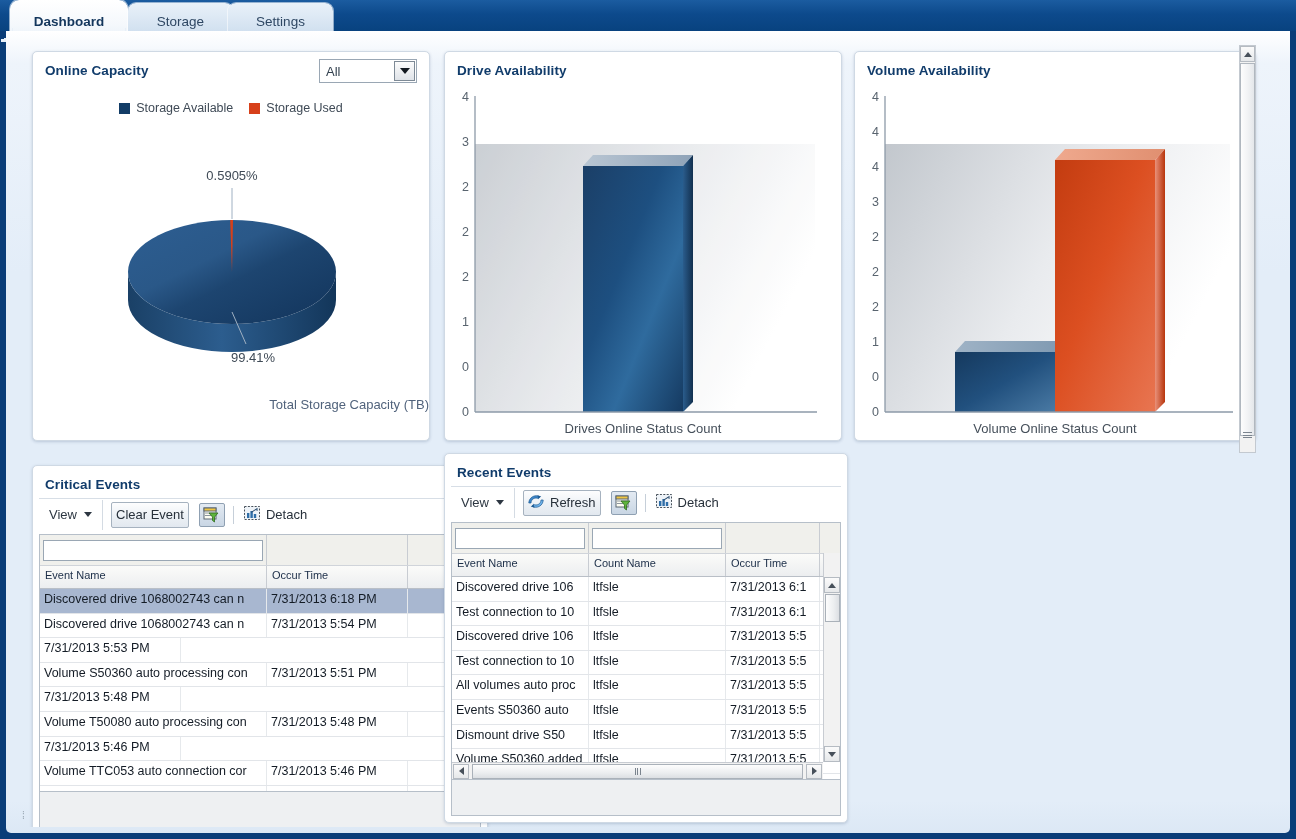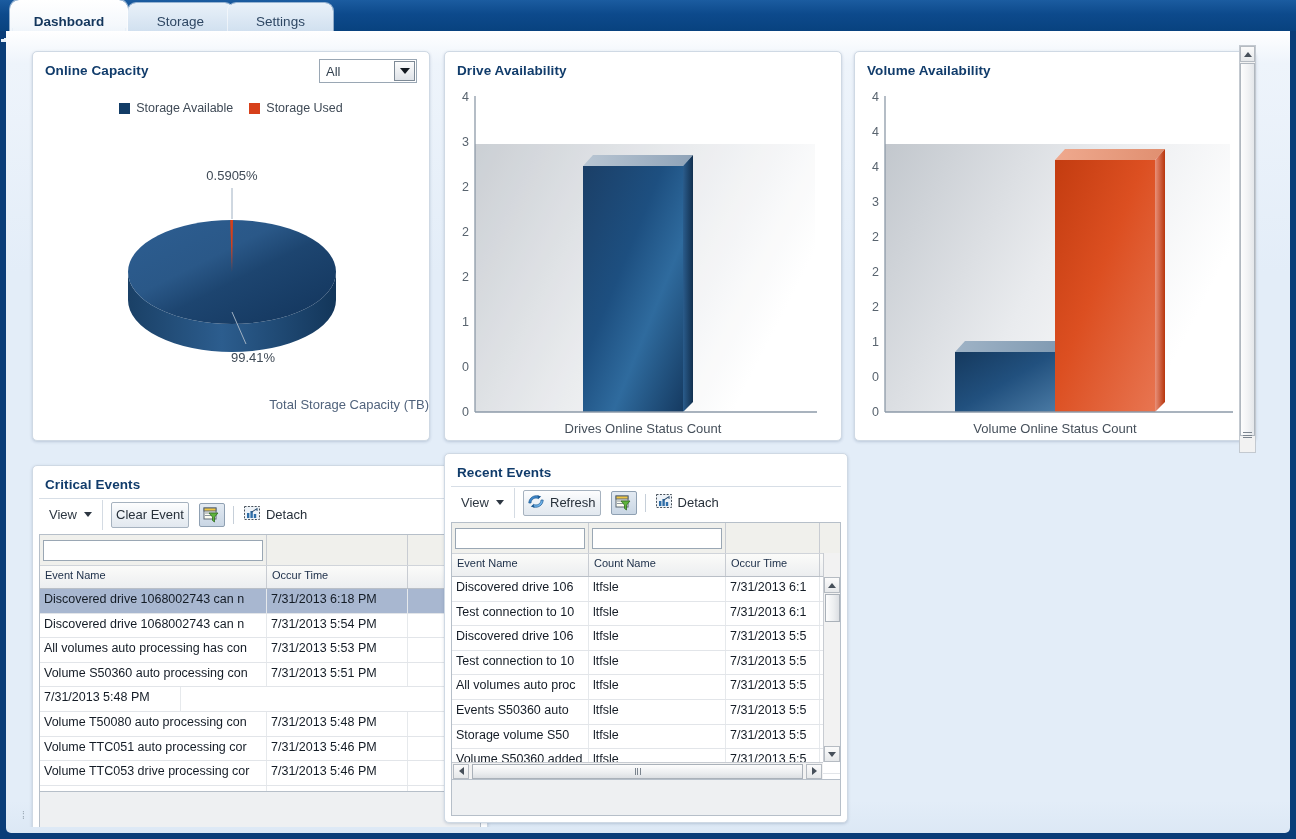--- a/index.html
+++ b/index.html
@@ -505,40 +505,38 @@
       <div id="critical-rows">
             <div class="data-row selected">
               <div class="data-cell" style="width: 227px;">Discovered drive 1068002743 can n</div>
               <div class="data-cell" style="width: 141px;">7/31/2013 6:18 PM</div>
             </div>
             <div class="data-row">
               <div class="data-cell" style="width: 227px;">Discovered drive 1068002743 can n</div>
               <div class="data-cell" style="width: 141px;">7/31/2013 5:54 PM</div>
             </div>
             <div class="data-row">
-              <div class="data-cell" style="width: 227px;">All volumes auto processing has con</div>
               <div class="data-cell" style="width: 141px;">7/31/2013 5:53 PM</div>
             </div>
             <div class="data-row">
               <div class="data-cell" style="width: 227px;">Volume S50360 auto processing con</div>
               <div class="data-cell" style="width: 141px;">7/31/2013 5:51 PM</div>
             </div>
             <div class="data-row">
               <div class="data-cell" style="width: 141px;">7/31/2013 5:48 PM</div>
             </div>
             <div class="data-row">
               <div class="data-cell" style="width: 227px;">Volume T50080 auto processing con</div>
               <div class="data-cell" style="width: 141px;">7/31/2013 5:48 PM</div>
             </div>
             <div class="data-row">
-              <div class="data-cell" style="width: 227px;">Volume TTC051 auto processing cor</div>
               <div class="data-cell" style="width: 141px;">7/31/2013 5:46 PM</div>
             </div>
             <div class="data-row">
-              <div class="data-cell" style="width: 227px;">Volume TTC053 drive processing cor</div>
+              <div class="data-cell" style="width: 227px;">Volume TTC053 auto connection cor</div>
               <div class="data-cell" style="width: 141px;">7/31/2013 5:46 PM</div>
             </div>
             <div class="data-row">
               <div class="data-cell" style="width: 227px;">Query volume T50080 successfully.</div>
               <div class="data-cell" style="width: 141px;">7/31/2013 5:43 PM</div>
             </div>
           </div>
 
       <div class="vscroll">
         <div class="sb-btn" style="top:24px">
@@ -642,21 +640,21 @@
               <div class="data-cell" style="width: 137px;">All volumes auto proc</div>
               <div class="data-cell" style="width: 137px;">ltfsle</div>
               <div class="data-cell" style="width: 94px;">7/31/2013 5:5</div>
             </div>
             <div class="data-row">
               <div class="data-cell" style="width: 137px;">Events S50360 auto</div>
               <div class="data-cell" style="width: 137px;">ltfsle</div>
               <div class="data-cell" style="width: 94px;">7/31/2013 5:5</div>
             </div>
             <div class="data-row">
-              <div class="data-cell" style="width: 137px;">Storage volume S50</div>
+              <div class="data-cell" style="width: 137px;">Dismount drive S50</div>
               <div class="data-cell" style="width: 137px;">ltfsle</div>
               <div class="data-cell" style="width: 94px;">7/31/2013 5:5</div>
             </div>
             <div class="data-row">
               <div class="data-cell" style="width: 137px;">Volume S50360 added</div>
               <div class="data-cell" style="width: 137px;">ltfsle</div>
               <div class="data-cell" style="width: 94px;">7/31/2013 5:5</div>
             </div>
           </div>
 

